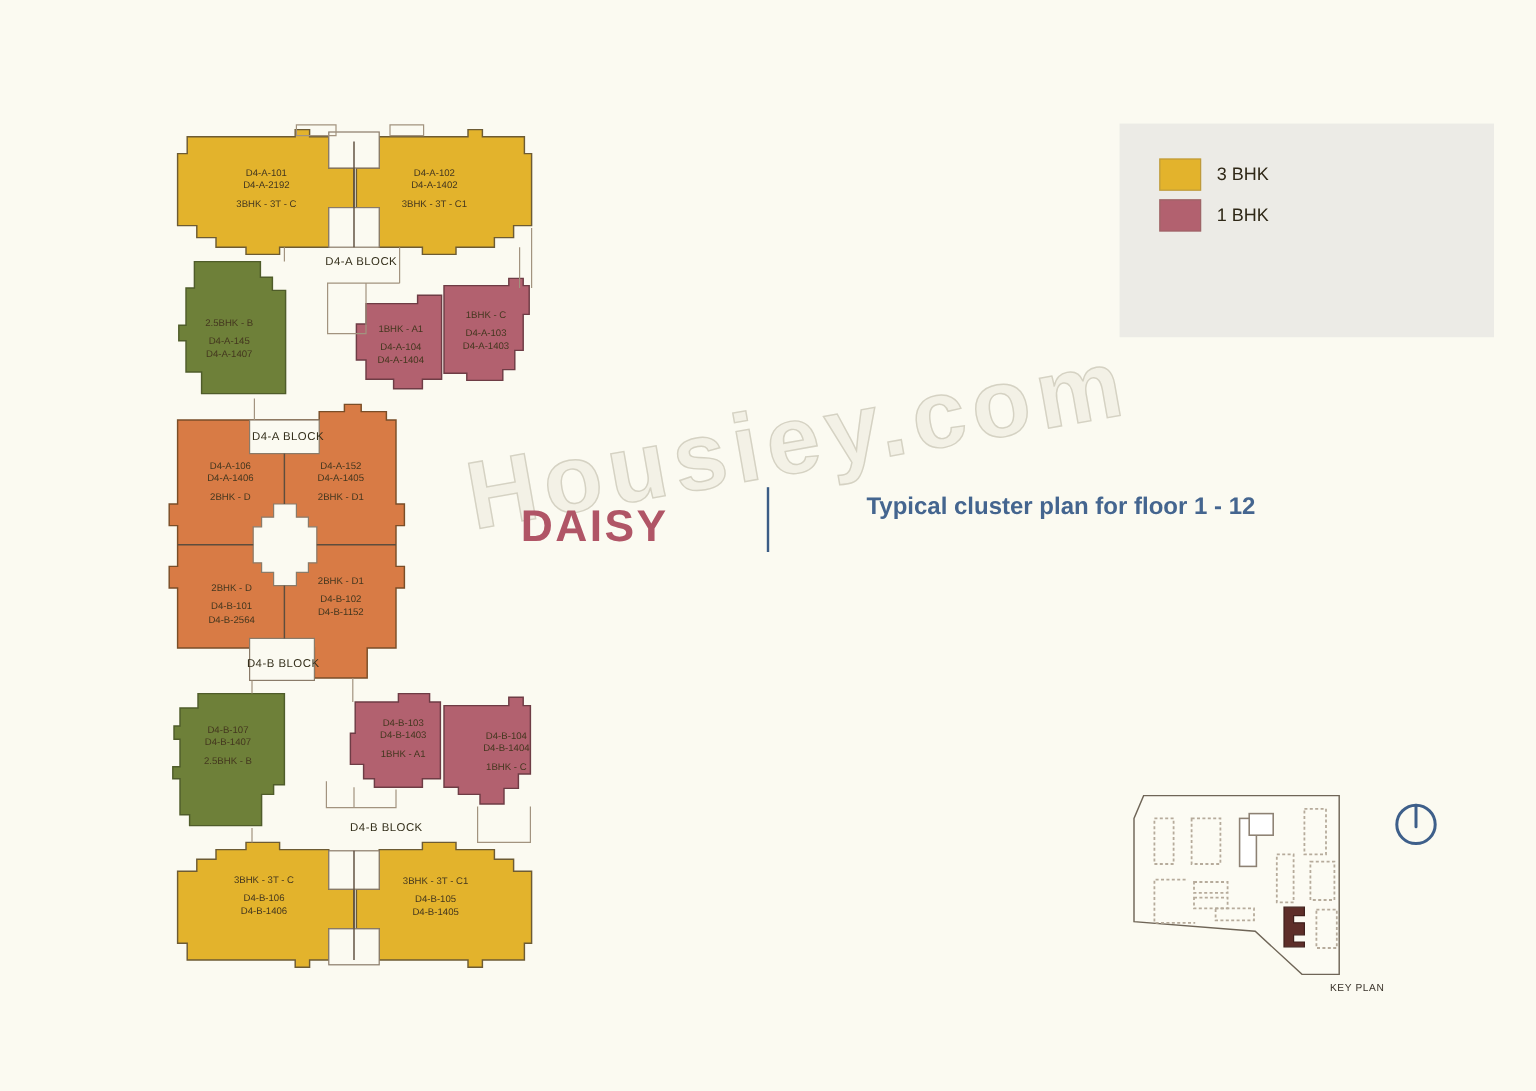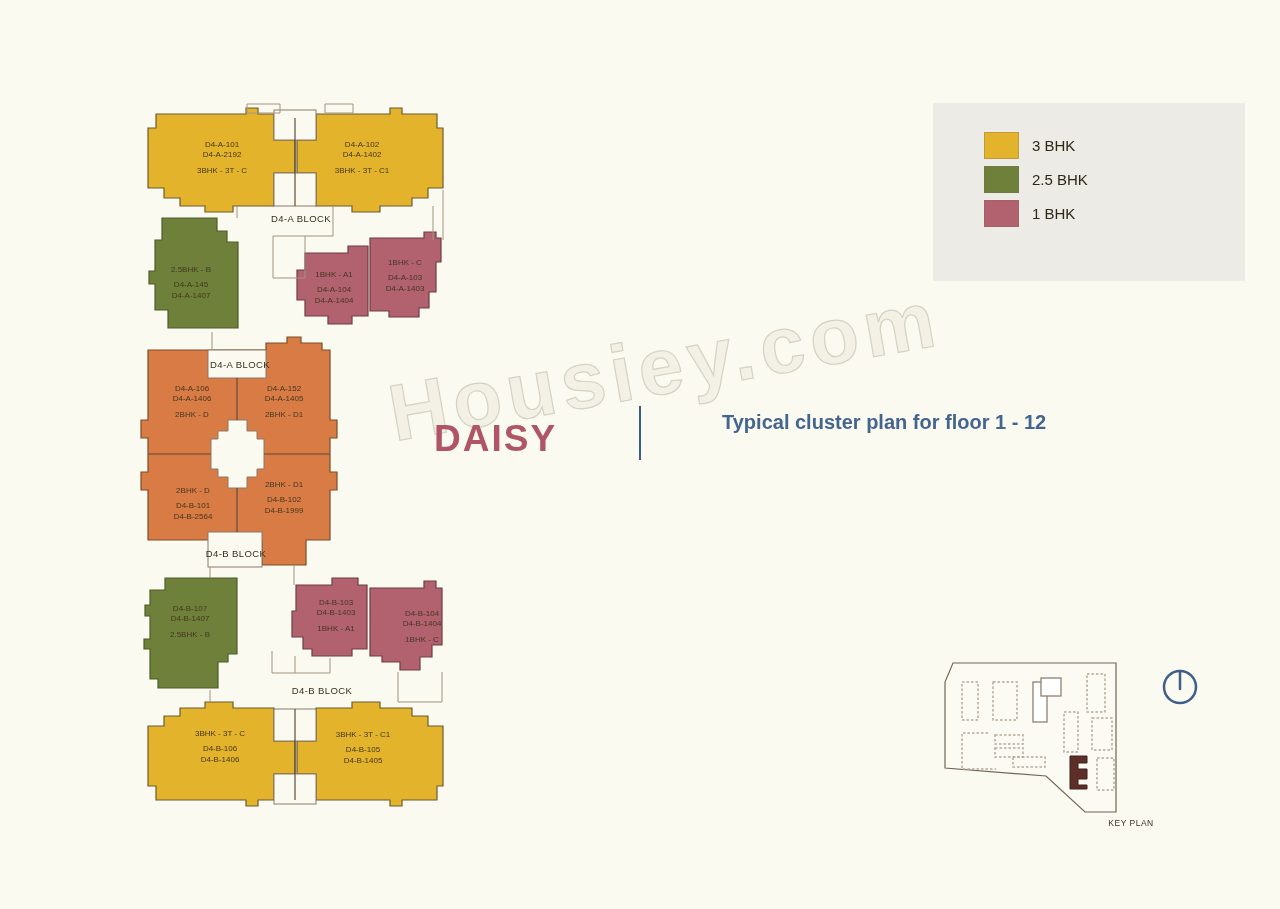--- a/index.html
+++ b/index.html
@@ -37,21 +37,21 @@
           letter-spacing:6px;color:#f3f1e6;-webkit-text-stroke:1.2px #d5d2c3;
           transform:rotate(-10deg);transform-origin:left bottom;pointer-events:none;}
   .title{position:absolute;left:434px;top:418px;font-size:37px;font-weight:800;
           letter-spacing:2px;color:#b05566;}
   .tdivider{position:absolute;left:639px;top:406px;width:2px;height:54px;background:#3b5c85;}
   .subtitle{position:absolute;left:722px;top:408px;font-size:20px;font-weight:600;
           color:#44658f;line-height:29px;}
 
   
   .legend{position:absolute;left:933px;top:103px;width:312px;height:178px;
-          background:#ecebe6;box-sizing:border-box;padding:29px 0 0 51px;}
+          background:#ecebe6;box-sizing:border-box;padding:29px 0 0 33px;}
   .leg-row{display:flex;align-items:center;margin-bottom:7px;}
   .swatch{width:35px;height:27px;border:1px solid rgba(120,110,90,.35);
           box-sizing:border-box;margin-right:13px;flex:0 0 auto;}
   .leg-label{font-size:15px;color:#2f2817;}
 </style>
 </head>
 <body>
 
 <div id="canvas">
 
@@ -153,21 +153,21 @@
     <div class="gap">2BHK - D1</div>
   </div>
   <div class="ulabel" style="left:193px;top:504px">
     <div>2BHK - D</div>
     <div class="gap">D4-B-101</div>
     <div>D4-B-2564</div>
   </div>
   <div class="ulabel" style="left:284px;top:498px">
     <div>2BHK - D1</div>
     <div class="gap">D4-B-102</div>
-    <div>D4-B-1999</div>
+    <div>D4-B-1152</div>
   </div>
   <div class="ulabel" style="left:190px;top:622px">
     <div>D4-B-107</div>
     <div>D4-B-1407</div>
     <div class="gap">2.5BHK - B</div>
   </div>
   <div class="ulabel" style="left:336px;top:616px">
     <div>D4-B-103</div>
     <div>D4-B-1403</div>
     <div class="gap">1BHK - A1</div>
@@ -198,24 +198,20 @@
   <div class="subtitle">
     <div>Typical cluster plan for floor 1 - 12</div>
   </div>
 
   <div class="legend">
     <div class="leg-row">
       <span class="swatch" style="background: rgb(227, 179, 44);"></span>
       <span class="leg-label">3 BHK</span>
     </div>
     <div class="leg-row">
-      <span class="swatch" style="background: rgb(110, 128, 57);"></span>
-      <span class="leg-label">2.5 BHK</span>
-    </div>
-    <div class="leg-row">
       <span class="swatch" style="background: rgb(178, 97, 111);"></span>
       <span class="leg-label">1 BHK</span>
     </div>
   </div>
 
   <div class="kplabel" style="left:1131px;top:823px">KEY PLAN</div>
 
 </div>
 
 </body></html>

